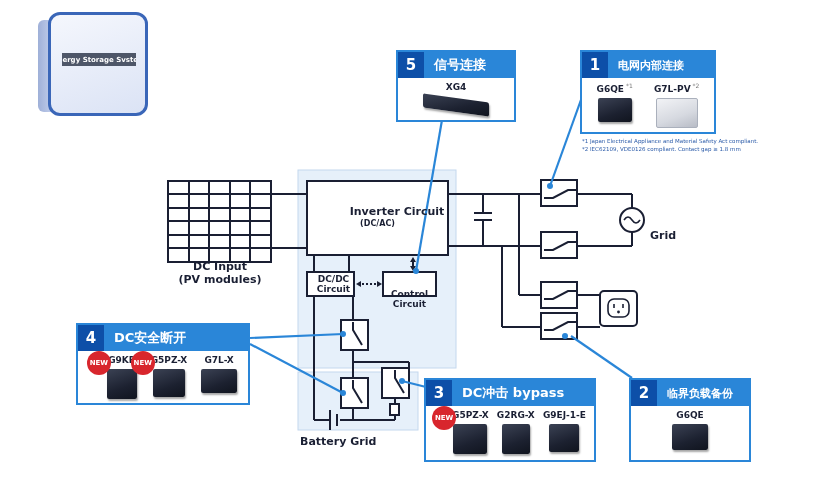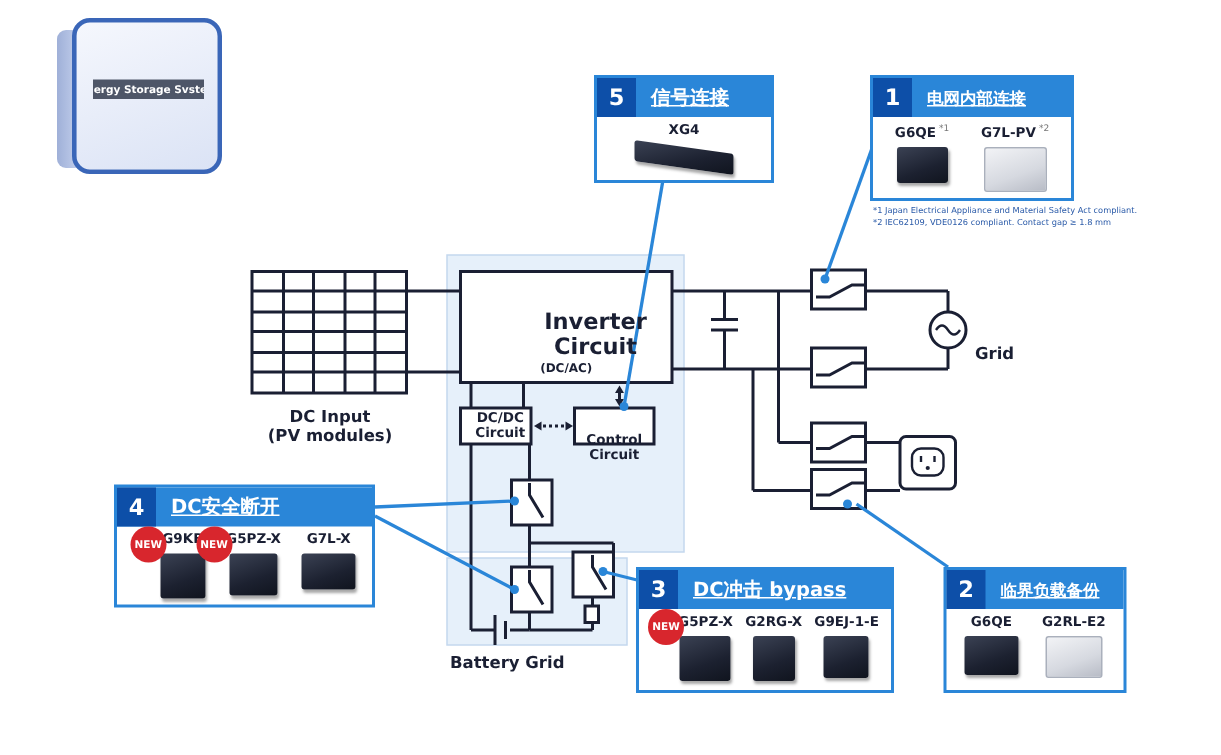--- a/index.html
+++ b/index.html
@@ -3,21 +3,21 @@
 <meta charset="utf-8">
 <style>
   html, body { margin:0; padding:0; background:#ffffff; }
   body { width:814px; height:503px; position:relative; overflow:hidden; font-family:"DejaVu Sans", sans-serif; color:#1a1f33; }
   .abs { position:absolute; }
   svg#diagram { position:absolute; left:0; top:0; }
   .lbl { position:absolute; font-weight:bold; color:#1a1f33; text-align:center; line-height:1.15; }
   .callout { position:absolute; border:2px solid #2a86d8; background:#fff; box-sizing:border-box; }
   .callout-head { height:26px; background:#2a86d8; display:flex; align-items:center; color:#fff; font-weight:bold; }
   .callout-num { width:26px; height:26px; background:#0d4fa8; color:#fff; display:flex; align-items:center; justify-content:center; font-size:15px; margin-right:10px; }
-  .callout-title { font-size:13px;text-decoration:underline; }
+  .callout-title { font-size:13px; }
   .prod-row { display:flex; justify-content:space-around; padding:4px 4px 0 4px; }
   .prod { display:flex; flex-direction:column; align-items:center; position:relative; }
   .prod-name { font-size:9px; font-weight:bold; color:#1a1f33; white-space:nowrap; }
   .prod-name sup { font-size:6px; color:#777; font-weight:normal; margin-left:2px; }
   .relay { margin-top:4px; border-radius:2px; }
   .relay.dark { background:linear-gradient(160deg,#3b4254 0%,#1c2130 60%,#10141e 100%); box-shadow:1px 2px 2px rgba(0,0,0,.35); }
   .relay.light { background:linear-gradient(160deg,#f2f3f6 0%,#d6d9e0 60%,#b8bcc6 100%); border:1px solid #aab0bc; }
   .new-badge { position:absolute; left:-20px; top:-4px; width:24px; height:24px; border-radius:50%; background:#d8262d; color:#fff; font-size:7px; display:flex; align-items:center; justify-content:center; font-weight:bold; }
   .footnote { position:absolute; font-size:5.5px; color:#2a5aa8; white-space:nowrap; line-height:1.4; }
 </style>
@@ -148,26 +148,26 @@
   <g fill="#2a86d8">
     <circle cx="416" cy="271" r="3"></circle>
     <circle cx="550" cy="186" r="3"></circle>
     <circle cx="343" cy="334" r="3"></circle>
     <circle cx="343" cy="393" r="3"></circle>
     <circle cx="402" cy="381" r="3"></circle>
     <circle cx="565" cy="336" r="3"></circle>
   </g>
 </svg>
 
-<div class="lbl" style="left:165px;top:272px;width:110px;font-size:11px;">
+<div class="lbl" style="left:165px;top:261px;width:110px;font-size:11px;">
   <div>DC Input</div>
   <div>(PV modules)</div>
 </div>
 <div class="lbl" style="left:307px;top:206px;width:141px;">
-  <div style="font-size:15px;padding-left:39px;">Inverter  Circuit</div>
+  <div style="font-size:11px;padding-left:39px;">Inverter  Circuit</div>
   <div style="font-size:8px;">(DC/AC)</div>
 </div>
 <div class="lbl" style="left:307px;top:274px;width:53px;font-size:9px;">
   <div>DC/DC</div>
   <div>Circuit</div>
 </div>
 <div class="lbl" style="left:383px;top:274px;width:53px;font-size:9px;margin-top:15px;">
   <div>Control</div>
   <div>Circuit</div>
 </div>
@@ -254,18 +254,14 @@
 <div class="callout" style="left:629px;top:378px;width:122px;height:84px;">
   <div class="callout-head">
     <div class="callout-num">2</div>
     <div class="callout-title" style="font-size:11px;">临界负载备份</div>
   </div>
   <div class="prod-row">
     <div class="prod">
       <div class="prod-name">G6QE</div>
       <div class="relay dark" style="width:36px;height:26px;"></div>
     </div>
-    <div class="prod">
-      <div class="prod-name">G2RL-E2</div>
-      <div class="relay light" style="width:36px;height:26px;"></div>
-    </div>
   </div>
 </div>
 
 </body></html>

